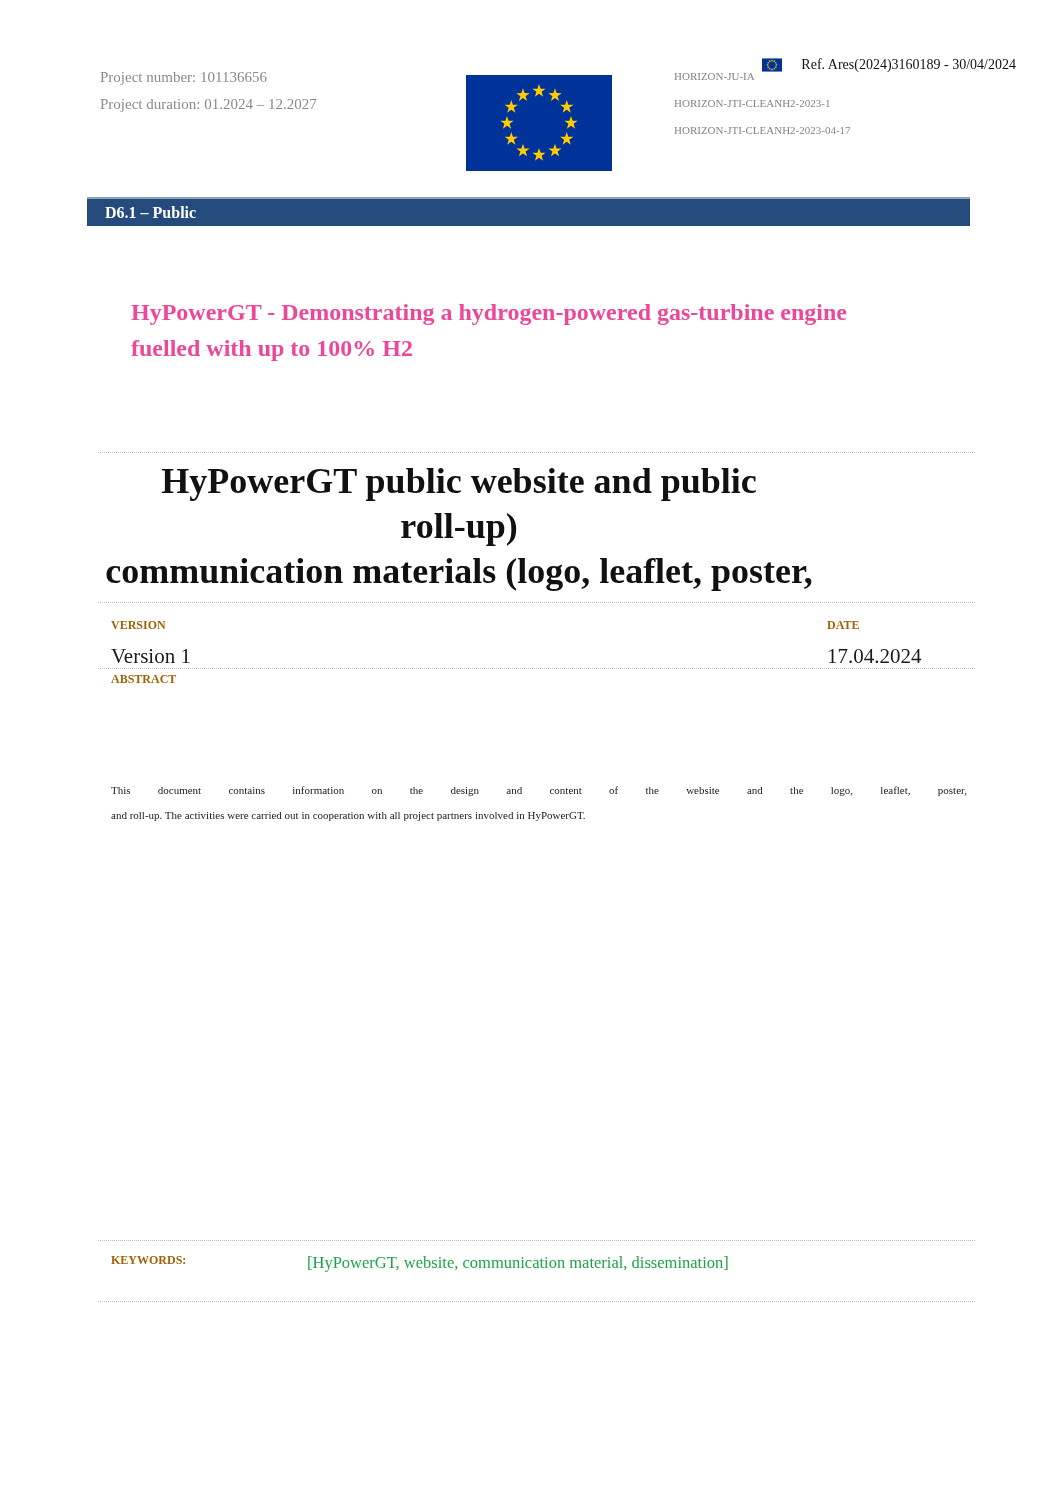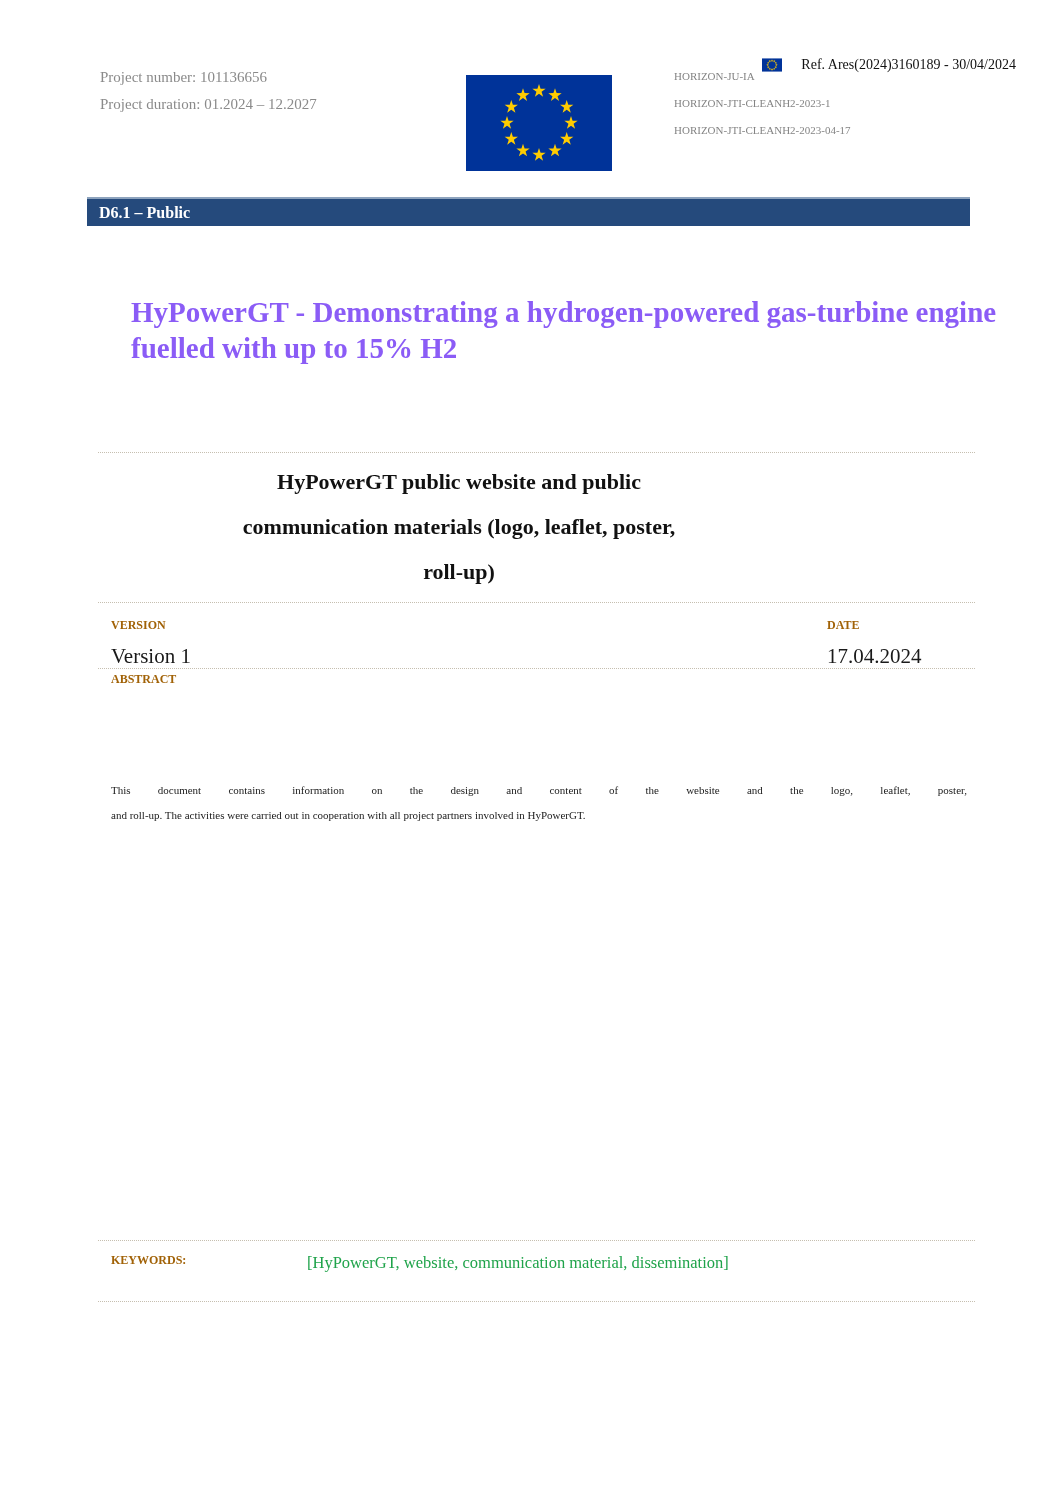--- a/index.html
+++ b/index.html
@@ -28,38 +28,38 @@
   
   .programme { left: 674px; top: 69px; font-size: 11px; color: #848484; }
   .programme div { margin-bottom: 12px; line-height: 15px; }
 
   
   .banner {
     left: 87px; top: 197px; width: 883px; height: 29px;
     background: #254a7c; border-top: 2px solid #8da3bd; box-sizing: border-box;
     display: flex; align-items: center;
   }
-  .banner-text { color: #ffffff; font-weight: 700; font-size: 16px; padding-left: 12px; }
+  .banner-text { color: #ffffff; font-weight: 700; font-size: 16px; padding-left: 18px; }
 
   
-  .project-title { left: 131px; top: 294px; font-size: 29px; font-weight: 700;
-                   line-height: 36px; color: #8b5cf6; }
+  .project-title { left: 131px; top: 294px; font-size: 24px; font-weight: 700;
+                   line-height: 36px; color: #ec4899; }
   .project-title div { white-space: nowrap; }
 
   
   .sep { left: 98px; width: 877px; height: 0; border-top: 1px dotted #c6bfb0; }
   .sep1 { top: 452px; }
   .sep2 { top: 602px; }
   .sep3 { top: 668px; }
   .sep4 { top: 1240px; }
   .sep5 { top: 1301px; }
 
   
   .doc-title { left: 98px; top: 459px; width: 722px; text-align: center;
-               font-size: 22px; font-weight: 700; line-height: 45px; color: #111111; }
+               font-size: 36px; font-weight: 700; line-height: 45px; color: #111111; }
   .doc-title div { white-space: nowrap; }
 
   
   .label { font-weight: 700; font-size: 12px; color: #a16207; }
   .value { font-size: 21px; color: #1a1a1a; }
   .version-label { left: 111px; top: 618px; }
   .version-value { left: 111px; top: 644px; }
   .date-label { left: 827px; top: 618px; }
   .date-value { left: 827px; top: 644px; }
 
@@ -126,33 +126,33 @@
     <div>HORIZON-JTI-CLEANH2-2023-1</div>
     <div>HORIZON-JTI-CLEANH2-2023-04-17</div>
   </div>
 
   <div class="abs banner">
     <span class="banner-text">D6.1 – Public</span>
   </div>
 
   <div class="abs project-title">
     <div>HyPowerGT - Demonstrating a hydrogen-powered gas-turbine engine</div>
-    <div>fuelled with up to 15% H2</div>
+    <div>fuelled with up to 100% H2</div>
   </div>
 
   <div class="abs sep sep1"></div>
   <div class="abs sep sep2"></div>
   <div class="abs sep sep3"></div>
   <div class="abs sep sep4"></div>
   <div class="abs sep sep5"></div>
 
   <div class="abs doc-title">
     <div>HyPowerGT public website and public</div>
+    <div>roll-up)</div>
     <div>communication materials (logo, leaflet, poster,</div>
-    <div>roll-up)</div>
   </div>
 
   <div class="abs label version-label">VERSION</div>
   <div class="abs value version-value">Version 1</div>
   <div class="abs label date-label">DATE</div>
   <div class="abs value date-value">17.04.2024</div>
 
   <div class="abs label abstract-label">ABSTRACT</div>
   <div class="abs abstract-text">
     <div class="justified">This document contains information on the design and content of the website and the logo, leaflet, poster,</div>

